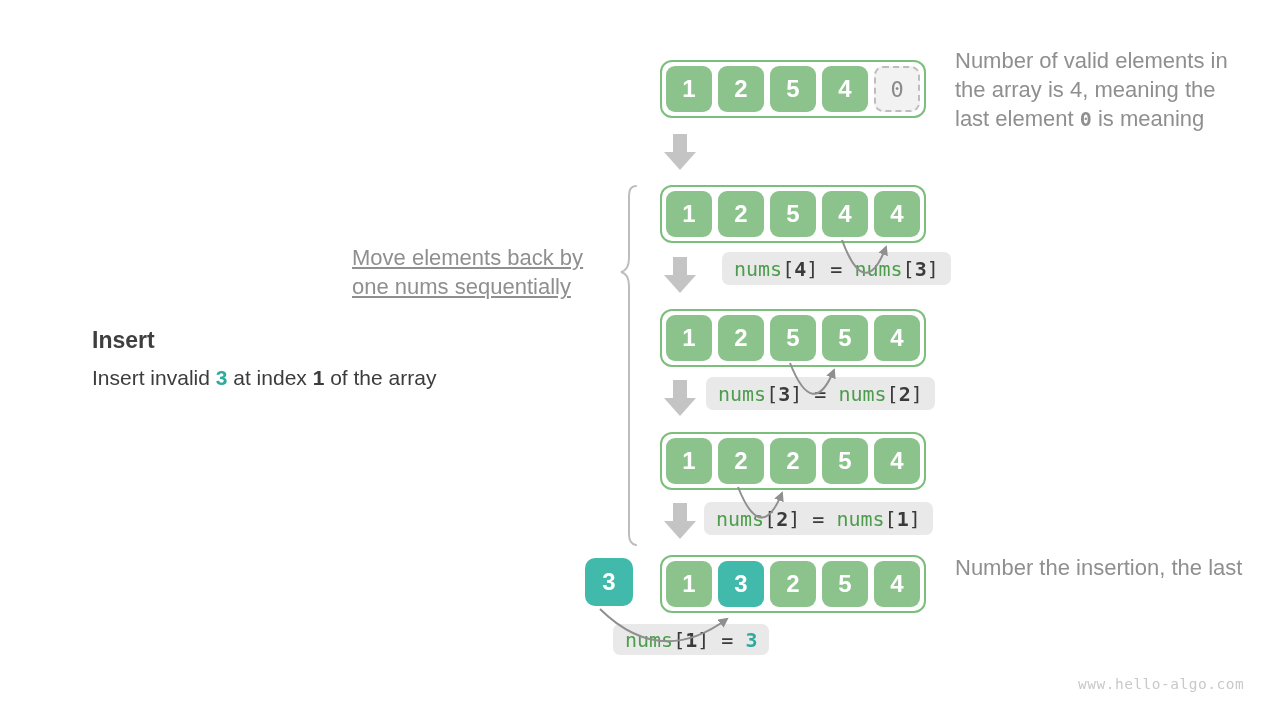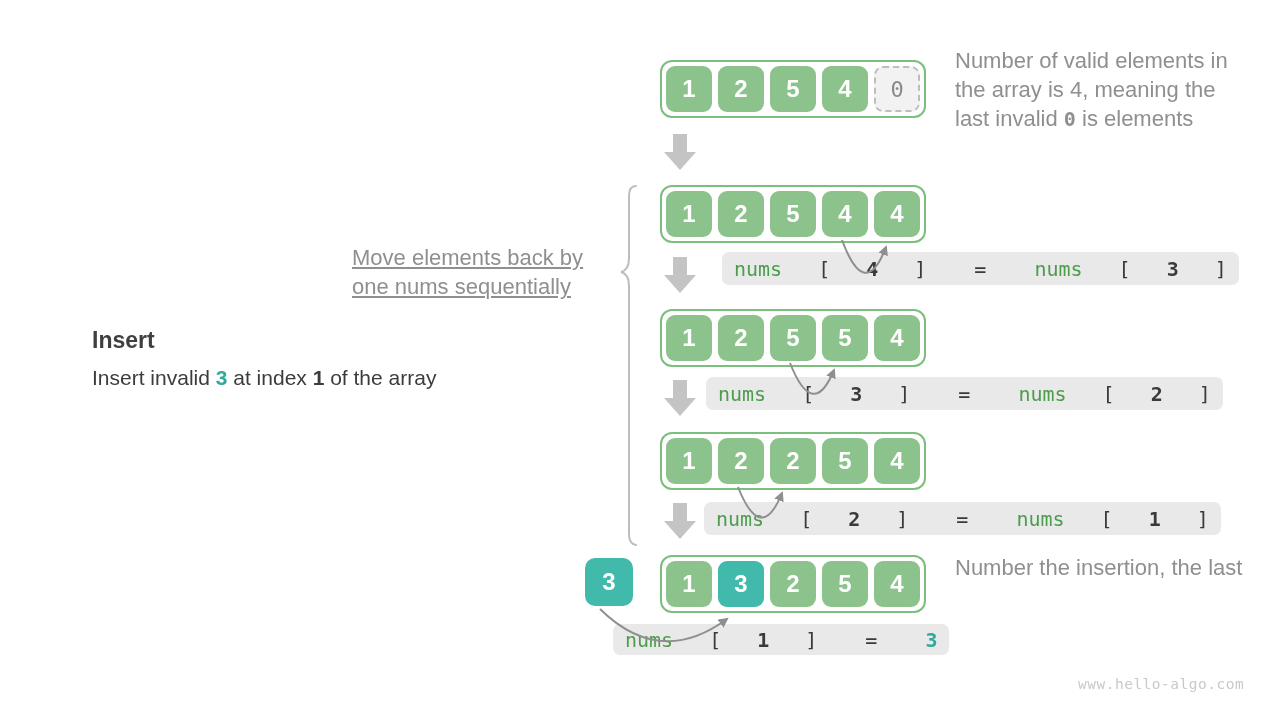--- a/index.html
+++ b/index.html
@@ -30,21 +30,21 @@
     position:absolute; left:585px; top:558px; width:48px; height:48px;
     border-radius:10px; background:var(--cell-teal,#41B9AB);
     display:flex; align-items:center; justify-content:center;
     font-weight:bold; font-size:24px; color:#fff;
   }
   
   .code-label {
     position:absolute; height:33px; background:var(--label-bg,#E9E9E9);
     border-radius:7px; display:flex; align-items:center; padding:0 12px;
     font-family:"DejaVu Sans Mono", monospace; font-size:20px;
-    color:var(--code-dark,#3A3A3A); white-space:pre;gap:36px;
+    color:var(--code-dark,#3A3A3A); white-space:pre;
   }
   .code-label .fn  { color:var(--code-green,#4E9D4E); }
   .code-label .idx { font-weight:bold; }
   .code-label .val { color:var(--code-teal,#2FA99B); font-weight:bold; }
   
   .note {
     position:absolute; font-size:22px; line-height:29px;
     color:var(--note-gray,#8F8F8F);
   }
   .note div { white-space:pre; }
@@ -72,21 +72,21 @@
   .brace { fill:none; stroke:var(--brace-gray,#BDBDBD); stroke-width:2; stroke-linecap:round; }
 </style>
 </head>
 <body>
 
 <div class="stage">
 
   <div class="note" style="left:955px; top:46px;">
     <div>Number of valid elements in</div>
     <div>the array is 4, meaning the</div>
-    <div><span>last invalid </span><span class="code">0</span><span> is elements</span></div>
+    <div><span>last element </span><span class="code">0</span><span> is meaning</span></div>
   </div>
 
   <div class="note" style="left:955px; top:553px;">
     <div>Number the insertion, the last</div>
   </div>
 
   <div class="note" style="left:352px; top:243px;text-decoration:underline;">
     <div>Move elements back by</div>
     <div>one nums sequentially</div>
   </div>

